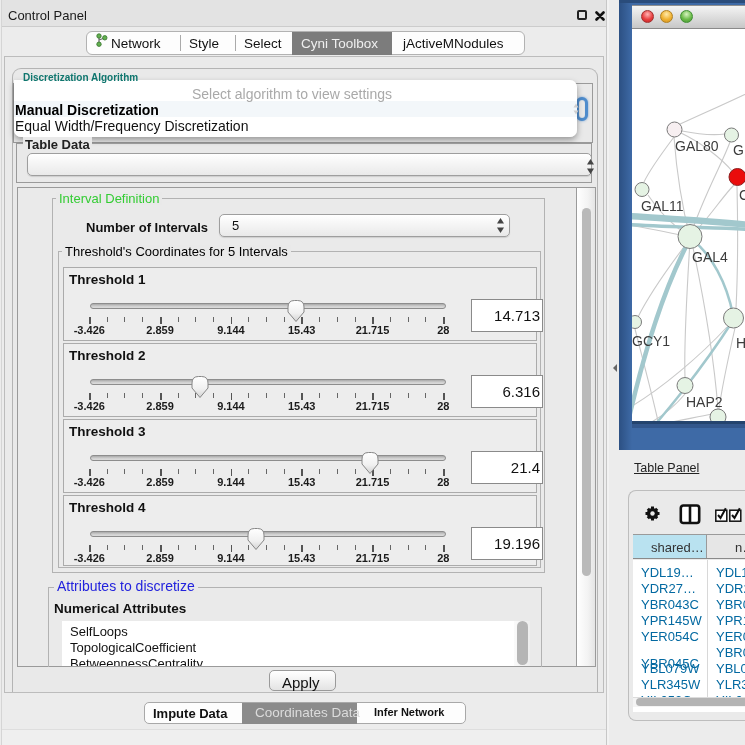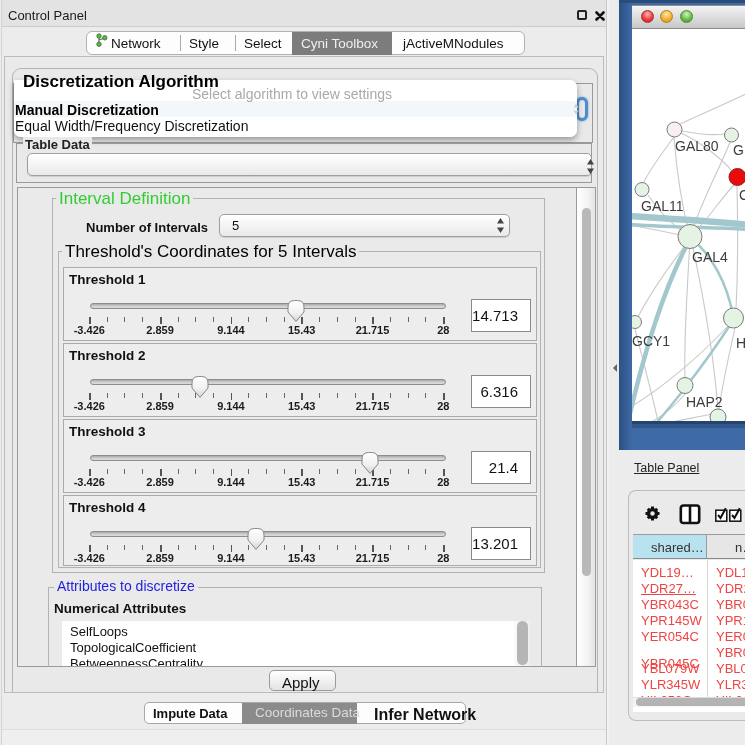--- a/index.html
+++ b/index.html
@@ -1,37 +1,37 @@
 <!DOCTYPE html>
 <html><head>
 <meta charset="utf-8">
 <style>
 * { margin:0; padding:0; box-sizing:border-box; }
 html,body { width:745px; height:745px; background:#ececec; font-family:"Liberation Sans", sans-serif; overflow:hidden; }
 .abs { position:absolute; }
 #stage { position:relative; width:745px; height:745px; }
 .bold { font-weight:bold; }
 .grpbox { position:absolute; border:1px solid #a8a8a8; }
-.grptitle { position:absolute; font-size:17px; background:#e9e9e9; padding:0 3px; line-height:13px; }
+.grptitle { position:absolute; font-size:13px; background:#e9e9e9; padding:0 3px; line-height:13px; }
 .aquacombo { position:absolute; border:1px solid #9e9e9e; border-radius:5px;
   background:linear-gradient(#ffffff,#f4f4f4 50%,#e9e9e9); box-shadow:0 1px 1px rgba(0,0,0,0.12); }
 .combotext { position:absolute; font-size:13px; color:#111; }
 .tickminor { position:absolute; height:4.5px;
   background-image:repeating-linear-gradient(to right,#666 0px,#666 1px,transparent 1px,transparent 17.7px); }
 .tickmajor { position:absolute; height:7px;
   background-image:repeating-linear-gradient(to right,#555 0px,#555 1.7px,transparent 1.7px,transparent 70.8px); }
 .ticklabel { position:absolute; font-size:11px; font-weight:bold; color:#1b1b1b; transform:translateX(-50%); white-space:nowrap; }
 .track { position:absolute; height:6px; border:1px solid #8d8d8d; border-radius:3px;
   background:linear-gradient(#a9a9a9,#cfcfcf 55%,#dcdcdc); }
-.valbox { position:absolute; width:60px; height:33px; background:#ffffff; border:1px solid #8a8a8a;
-  font-size:15px; color:#111; text-align:right; padding:7px 12px 0 0; }
+.valbox { position:absolute; width:72px; height:33px; background:#ffffff; border:1px solid #8a8a8a;
+  font-size:15px; color:#111; text-align:right; padding:7px 2px 0 0; }
 .tbox { position:absolute; left:63px; width:474px; height:74px; border:1px solid #ababab; background:#ededed; }
 .tlabel { position:absolute; left:5px; top:4px; font-size:13.5px; font-weight:bold; color:#111; }
 .thumb { position:absolute; width:20px; height:24px; }
-.row-txt { position:absolute; font-size:13px; color:#ef4444; }
+.row-txt { position:absolute; font-size:13px; color:#0369a1; }
 </style>
 </head>
 <body>
 <div id="stage">
 
 <div class="abs" style="left:0;top:0;width:608px;height:745px;background:#ececec;"></div>
 <div class="abs" style="left:1px;top:0;width:1px;height:745px;background:#d5d5d5;"></div>
 <div class="abs" style="left:606px;top:0;width:1px;height:745px;background:#c7c7c7;"></div>
 <div class="abs" style="left:607px;top:0;width:2px;height:745px;background:#f2f2f2;"></div>
 
@@ -60,21 +60,21 @@
 
 <div class="abs" style="left:4px;top:56px;width:600px;height:637px;border:1px solid #bcbcbc;background:#eaeaea;"></div>
 <div class="abs" style="left:12px;top:68px;width:586px;height:624px;border:1px solid #b4b4b4;border-bottom:none;border-radius:9px 9px 0 0;background:#e9e9e9;"></div>
 
 <div class="grpbox" style="left:13px;top:83px;width:580px;height:60px;border-color:#9a9a9a;"></div>
 
 <div class="abs" style="left:576px;top:97px;width:11.5px;height:24px;border:3px solid #4f8ccc;border-radius:6px;background:#e9e9e9;box-shadow:0 0 2.5px rgba(80,140,205,0.8), inset 0 0 1px rgba(80,140,205,0.5);"></div>
 
 <div class="abs" style="left:14px;top:79.5px;width:563px;height:57px;background:linear-gradient(#ffffff 0px,#ffffff 21px,#f3f7fa 21px,#f3f7fa 37px,#ffffff 37px,#ffffff 100%);border-radius:0 7px 7px 7px;
  box-shadow:0 3px 6px rgba(0,0,0,0.35);"></div>
-<div class="abs" style="left:23px;top:72px;font-size:17px;font-weight:bold;color:#000000;">Discretization Algorithm</div>
+<div class="abs" style="left:23px;top:72px;font-size:10px;font-weight:bold;color:#0f766e;">Discretization Algorithm</div>
 <div class="abs" style="left:192px;top:85.5px;font-size:14px;color:#a9a9a9;">Select algorithm to view settings</div>
 <svg class="abs" style="left:572.5px;top:103px;" width="6" height="12" viewBox="0 0 6 12">
   <path d="M3 0.5 L5.5 4.5 L0.5 4.5 Z" fill="#cfcfcf"></path>
       <path d="M3 11.5 L5.5 7.5 L0.5 7.5 Z" fill="#cfcfcf"></path>
 </svg>
 <div class="abs" style="left:15px;top:117.5px;font-size:14px;color:#111;">Equal Width/Frequency Discretization</div>
 <div class="abs" style="left:15px;top:101.5px;font-size:14px;font-weight:bold;color:#000;">Manual Discretization</div>
 
 <div class="grpbox" style="left:16px;top:143px;width:576px;height:40px;border-color:#9a9a9a;"></div>
 <div class="abs" style="left:23px;top:137px;font-size:13px;font-weight:bold;color:#222;background:#e9e9e9;padding:0 2px;">Table Data</div>
@@ -173,21 +173,21 @@
   <div class="tlabel">Threshold 4</div>
   <div class="track" style="left:26px;top:35px;width:356px;"></div>
   <div class="tickminor" style="left:24.8px;top:49px;width:356px;"></div>
   <div class="tickmajor" style="left:24.5px;top:49px;width:356px;"></div>
   <div class="ticklabel" style="left:25.3px;top:55.5px;">-3.426</div>
   <div class="ticklabel" style="left:96.1px;top:55.5px;">2.859</div>
   <div class="ticklabel" style="left:166.9px;top:55.5px;">9.144</div>
   <div class="ticklabel" style="left:237.7px;top:55.5px;">15.43</div>
   <div class="ticklabel" style="left:308.5px;top:55.5px;">21.715</div>
   <div class="ticklabel" style="left:379.3px;top:55.5px;">28</div>
-  <div class="valbox" style="left:407px;top:31px;">13.201</div>
+  <div class="valbox" style="left:407px;top:31px;">19.196</div>
   <svg class="thumb" style="left:182.0px;top:31px;" width="20" height="24" viewBox="0 0 20 24">
 <path d="M2 8 Q2 1.5 8.5 1.5 L11.5 1.5 Q18 1.5 18 8 L18 13 L10 22.5 L2 13 Z" fill="url(#tg3)" stroke="#868686" stroke-width="1"></path>
 <defs>
           <linearGradient id="tg3" x1="0" y1="0" x2="0" y2="1">
             <stop offset="0" stop-color="#ffffff"></stop>
             <stop offset="0.6" stop-color="#f0f0f0"></stop>
             <stop offset="1" stop-color="#d2d2d2"></stop>
           </linearGradient>
         </defs>
 </svg>
@@ -207,21 +207,21 @@
 <div class="abs" style="left:576px;top:188px;width:19px;height:478px;background:linear-gradient(to right,#ffffff,#f3f3f3 60%,#e4e4e4);border-left:1px solid #9a9a9a;"></div>
 <div class="abs" style="left:582px;top:208px;width:9px;height:368px;background:#b9b9b9;border-radius:5px;"></div>
 
 <div class="abs" style="left:269px;top:670px;width:67px;height:21px;background:linear-gradient(#ffffff,#efefef 60%,#e3e3e3);border:1px solid #9a9a9a;border-radius:5px;"></div>
 <div class="abs" style="left:282px;top:674px;font-size:15px;color:#111;">Apply</div>
 
 <div class="abs" style="left:144px;top:702px;width:322px;height:22px;background:#fdfdfd;border:1px solid #a8a8a8;border-radius:5px;"></div>
 <div class="abs" style="left:153px;top:706px;font-size:13px;font-weight:bold;color:#111;">Impute Data</div>
 <div class="abs" style="left:242px;top:702.5px;width:115px;height:21px;background:#8b8b8b;"></div>
 <div class="abs" style="left:255px;top:705px;font-size:13.5px;color:#dcdcdc;">Coordinates Data</div>
-<div class="abs" style="left:374px;top:706px;font-size:16px;font-weight:bold;color:#111;">Infer Network</div>
+<div class="abs" style="left:374px;top:706px;font-size:11px;font-weight:bold;color:#111;">Infer Network</div>
 
 <div class="abs" style="left:2px;top:729px;width:604px;height:1px;background:#dedede;"></div>
 <div class="abs" style="left:2px;top:730px;width:604px;height:15px;background:#efefef;"></div>
 
 <div class="abs" style="left:619px;top:0;width:126px;height:450px;background:#3e6aa6;"></div>
 <div class="abs" style="left:619px;top:0;width:13px;height:450px;background:linear-gradient(to right,#2c5083,#3e6aa6);"></div>
 <div class="abs" style="left:619px;top:0;width:126px;height:3px;background:#2a4c7b;"></div>
 
 <div class="abs" style="left:632px;top:5px;width:113px;height:23px;background:linear-gradient(#f4f4f4,#c7c7c7);border-top:1px solid #8f8f8f;"></div>
 <div class="abs" style="left:632px;top:28px;width:113px;height:1px;background:#8a8a8a;"></div>
@@ -312,21 +312,21 @@
 
 <div class="abs" style="left:633px;top:534px;width:112px;height:25px;background:#e6e6e6;border-top:1px solid #9a9a9a;border-bottom:1px solid #8a8a8a;"></div>
 <div class="abs" style="left:633px;top:535px;width:74px;height:23px;background:#b9e2f0;border-right:1px solid #9a9a9a;"></div>
 <div class="abs" style="left:651px;top:540px;font-size:13px;color:#333;">shared…</div>
 <div class="abs" style="left:735px;top:540px;font-size:13px;color:#333;">n…</div>
 
 <div class="abs" style="left:633px;top:560px;width:112px;height:152px;background:#ffffff;overflow:hidden;">
   <div class="abs" style="left:73.5px;top:0;width:1px;height:137px;background:#d8d8d8;"></div>
   <div class="row-txt" style="left:8px;top:5.0px;">YDL19…</div>
   <div class="row-txt" style="left:83px;top:5.0px;">YDL1</div>
-  <div class="row-txt" style="left:8px;top:21.0px;text-decoration:underline;">YDR27…</div>
+  <div class="row-txt" style="left:8px;top:21.0px;">YDR27…</div>
   <div class="row-txt" style="left:83px;top:21.0px;">YDR2</div>
   <div class="row-txt" style="left:8px;top:37.0px;">YBR043C</div>
   <div class="row-txt" style="left:83px;top:37.0px;">YBR0</div>
   <div class="row-txt" style="left:8px;top:53.0px;">YPR145W</div>
   <div class="row-txt" style="left:83px;top:53.0px;">YPR1</div>
   <div class="row-txt" style="left:8px;top:69.0px;">YER054C</div>
   <div class="row-txt" style="left:83px;top:69.0px;">YER0</div>
   <div class="row-txt" style="left:8px;top:96px;">YBR045C</div>
   <div class="row-txt" style="left:83px;top:85.0px;">YBR0</div>
   <div class="row-txt" style="left:8px;top:101.0px;">YBL079W</div>

